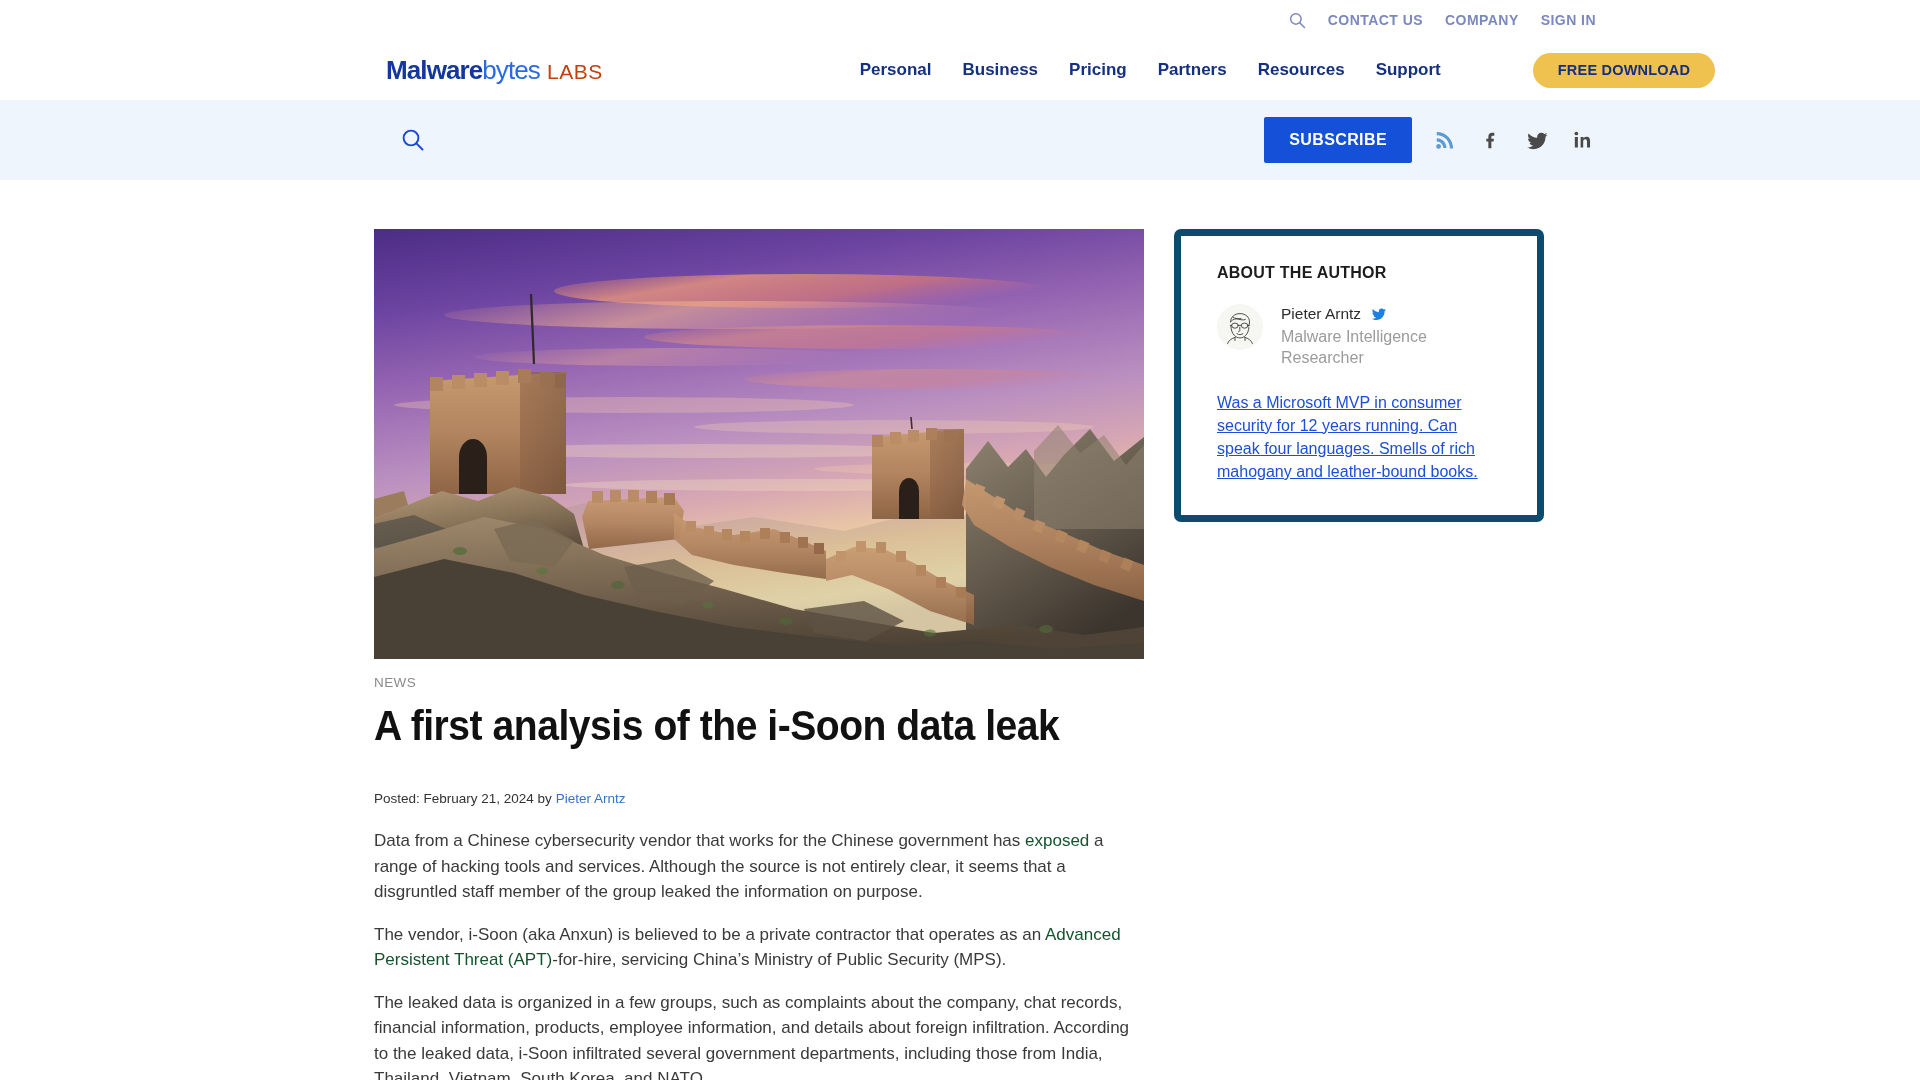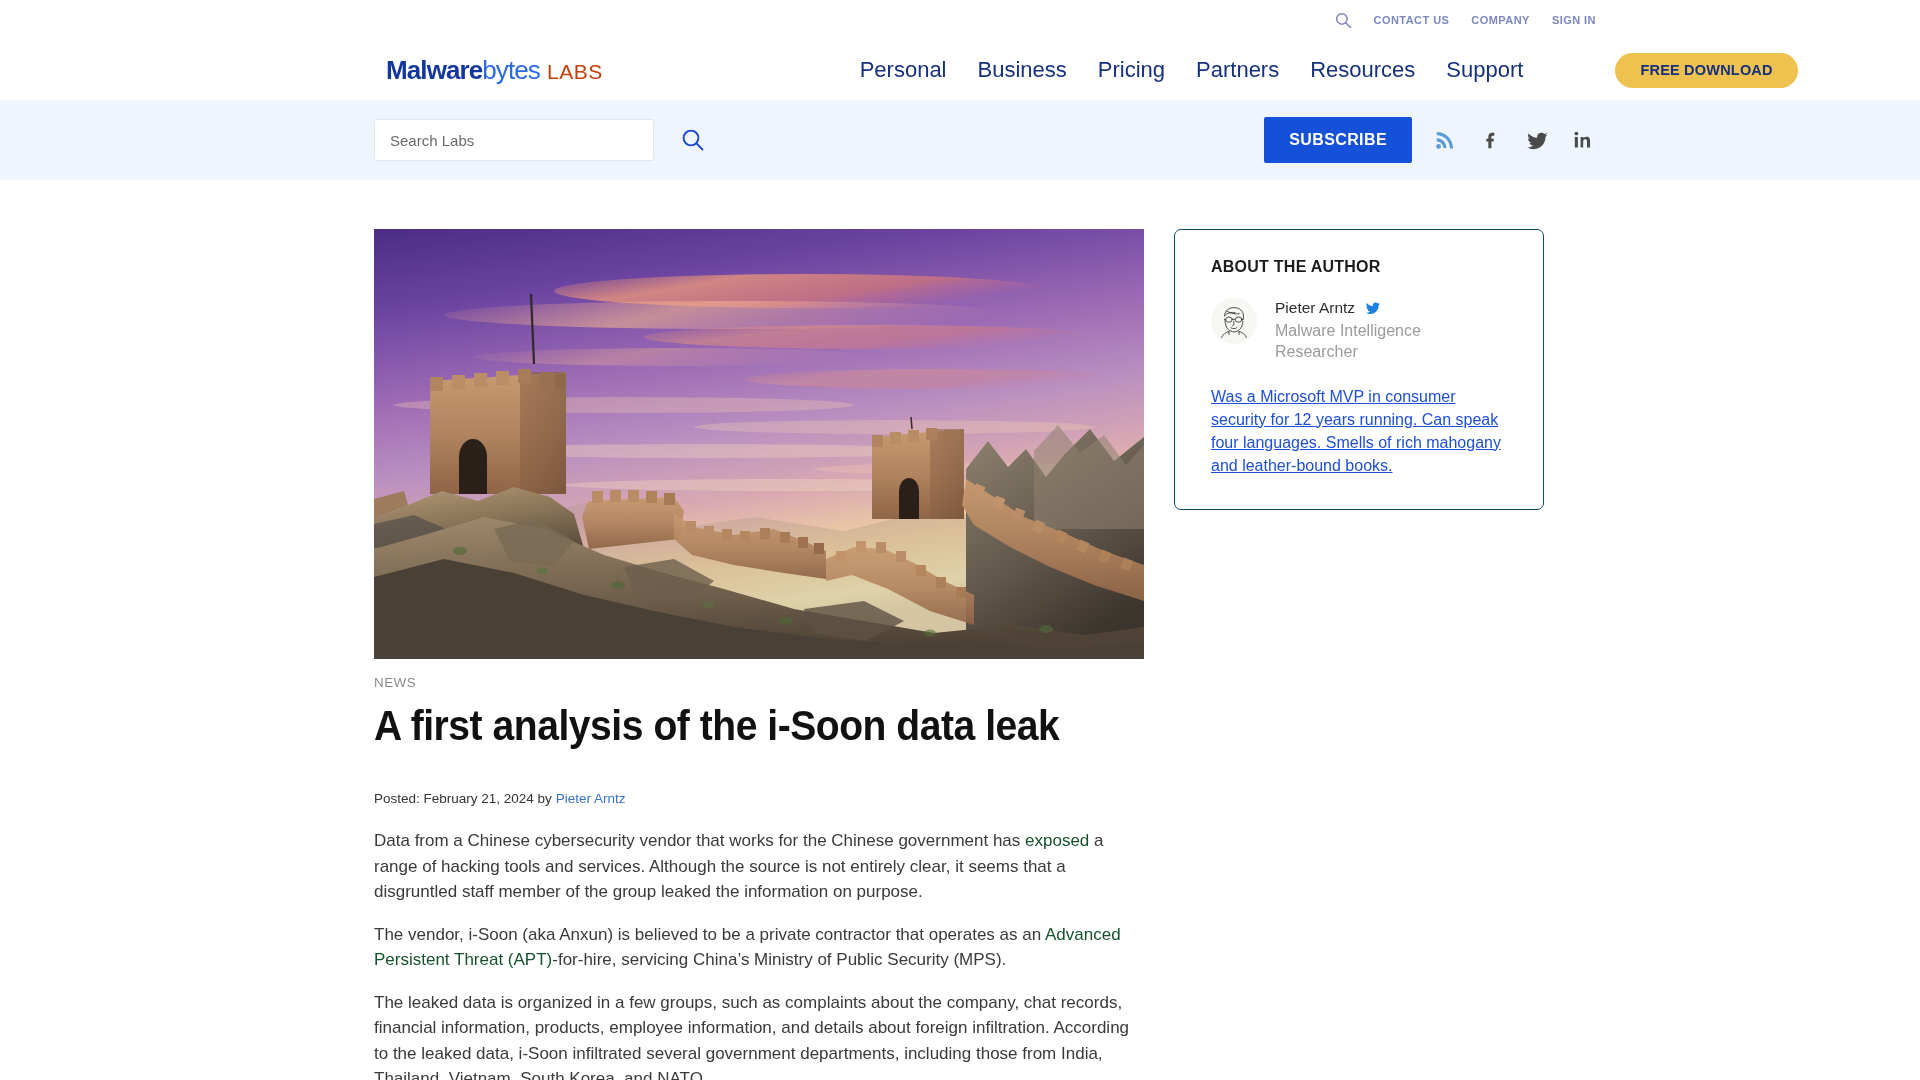--- a/index.html
+++ b/index.html
@@ -21,21 +21,21 @@
     padding-right: 324px;
     gap: 0;
   }
   .utility-search-icon {
     width: 22px; height: 22px;
     margin-right: 20px;
     display: flex; align-items: center; justify-content: center;
     cursor: pointer;
   }
   .utility-link {
-    font-size: 11px;
+    font-size: 14px;
     font-weight: 700;
     letter-spacing: 0.45px;
     color: #7b88bf;
     text-decoration: none;
     margin-left: 22px;
     white-space: nowrap;
     cursor: pointer;
   }
   .utility-link:first-of-type { margin-left: 0; }
 
@@ -72,22 +72,22 @@
     margin-left: 7px;
     line-height: 1;
   }
   .main-nav {
     display: flex;
     align-items: center;
     gap: 31px;
     margin-left: 257px;
   }
   .nav-item {
-    font-size: 22px;
-    font-weight: 400;
+    font-size: 17px;
+    font-weight: 700;
     color: #15307e;
     text-decoration: none;
     white-space: nowrap;
     cursor: pointer;
   }
   .cta-button {
     margin-left: 92px;
     background: #efc14e;
     color: #15307e;
     border: none;
@@ -205,21 +205,21 @@
     font-size: 17px;
     line-height: 1.5;
     color: #3a3a3a;
     margin-bottom: 17px;
   }
   .article-body a { color: #14532d; text-decoration: none; cursor: pointer; }
 
   
   .sidebar { width: 370px; flex: 0 0 370px; padding-top: 0; }
   .author-card {
-    border: 1px solid #0c4a6e;
+    border: 7px solid #0c4a6e;
     border-radius: 7px;
     background: #ffffff;
     padding: 28px 36px 32px 36px;
   }
   .card-heading {
     font-size: 16px;
     font-weight: 700;
     color: #1c1c1c;
     letter-spacing: 0.25px;
     text-transform: uppercase;
@@ -291,21 +291,20 @@
     <a class="nav-item">Partners</a>
     <a class="nav-item">Resources</a>
     <a class="nav-item">Support</a>
   </nav>
 
   <button class="cta-button">FREE DOWNLOAD</button>
 </div>
 
 <div class="labs-bar">
   <div class="search-wrap">
-    <input class="search-input" type="text" placeholder="Search Labs" style="">
     <button class="search-submit">
       <svg width="24" height="24" viewBox="0 0 24 24" fill="none" stroke="#1a48d0" stroke-width="1.9">
         <circle cx="10" cy="10" r="7.4"></circle>
         <line x1="15.4" y1="15.4" x2="21.5" y2="21.5" stroke-linecap="round"></line>
       </svg>
     </button>
   </div>
 
   <div class="labs-right">
     <button class="subscribe-button">SUBSCRIBE</button>

